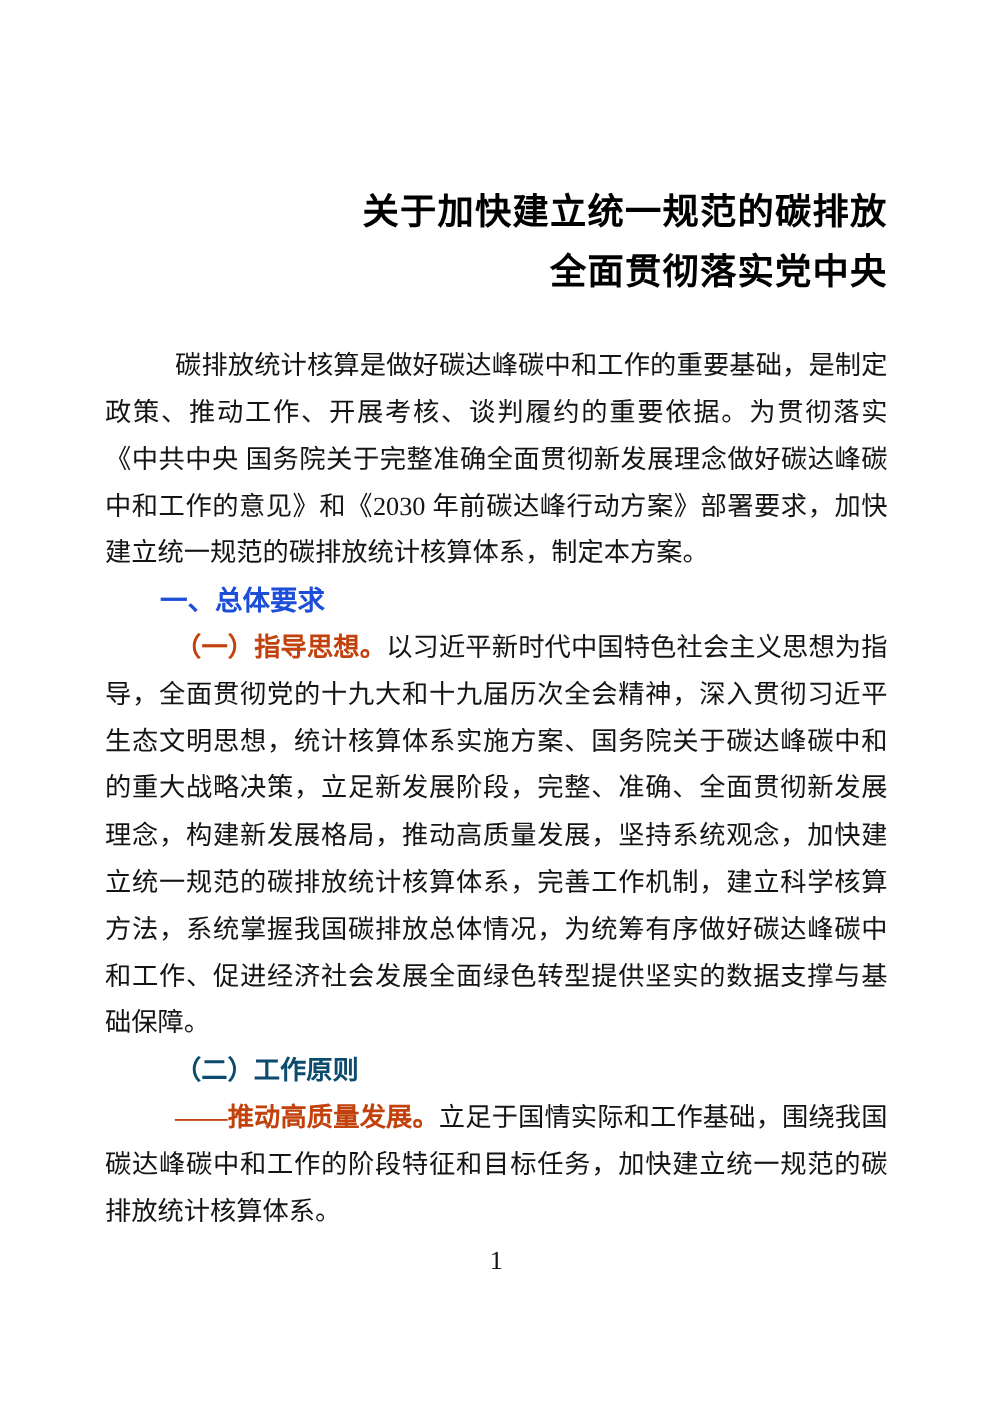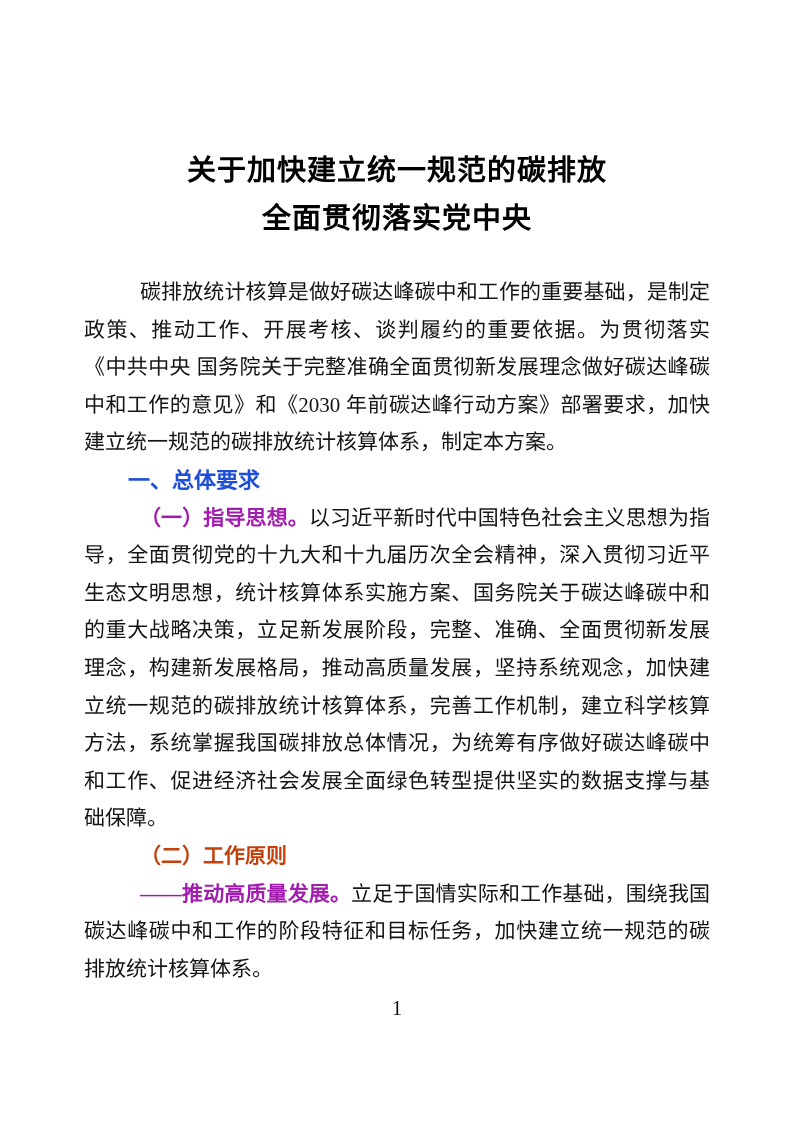--- a/index.html
+++ b/index.html
@@ -22,20 +22,21 @@
     font-family: "Liberation Sans", "DejaVu Sans", sans-serif;
     font-weight: 700;
     font-size: 29px;
     line-height: 48px;
     color: #000000;
     text-align: center;
     letter-spacing: 1px;
   }
   .doc-title .title-line {
     display: block;
+    text-align: right;
   }
   .doc-body {
     font-family: "Liberation Serif", "DejaVu Serif", serif;
     font-size: 21px;
     line-height: 37.6px;
     color: #141414;
     text-align: justify;
   }
   .doc-body p {
     margin: 0;
@@ -46,25 +47,25 @@
     text-indent: 44px;
     font-family: "Liberation Sans", "DejaVu Sans", sans-serif;
     font-weight: 700;
     font-size: 22px;
     line-height: 37.6px;
     color: #1d4ed8;
     text-align: left;
   }
   .sub-heading {
     font-weight: 700;
-    color: #c2410c;
+    color: #0c4a6e;
   }
   .run-in-label {
     font-weight: 700;
-    color: #a21caf;
+    color: #c2410c;
   }
   .page-number {
     position: absolute;
     left: 0;
     top: 994px;
     width: 100%;
     text-align: center;
     font-family: "Liberation Serif", "DejaVu Serif", serif;
     font-size: 21px;
     line-height: 28px;

